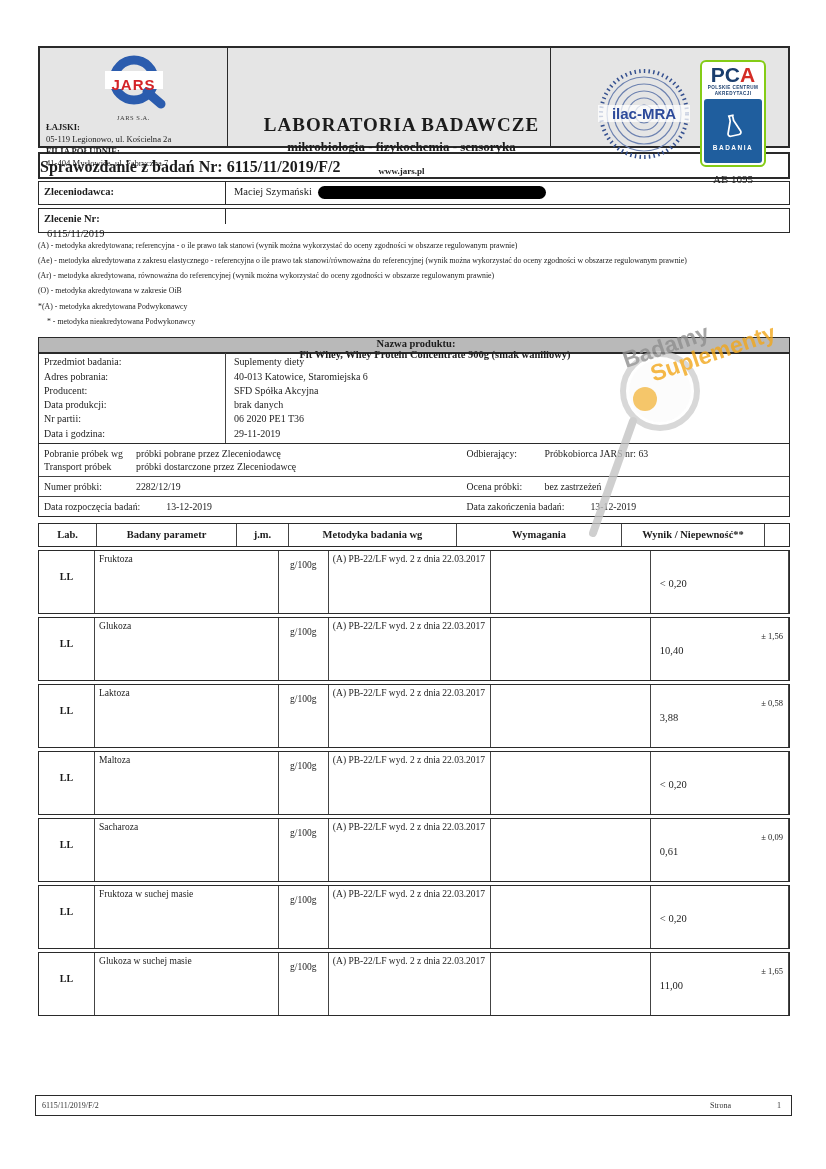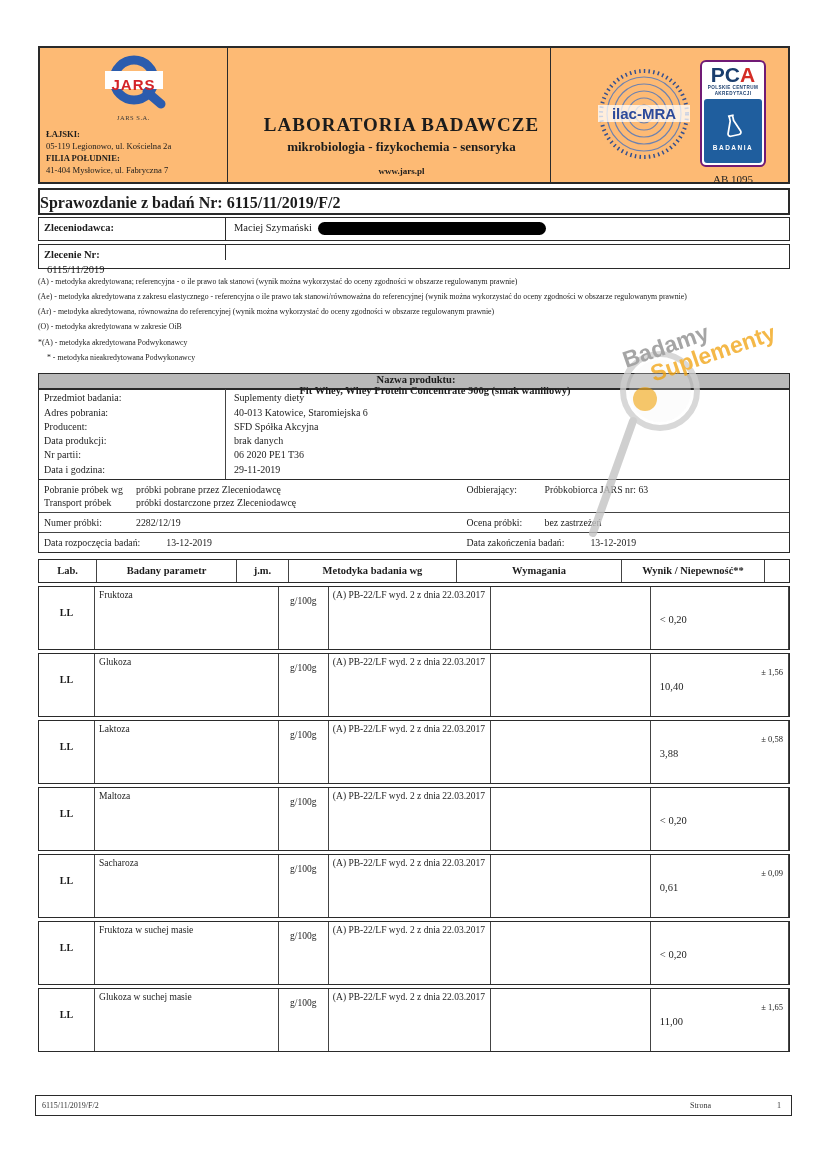--- a/index.html
+++ b/index.html
@@ -1,40 +1,40 @@
 <!DOCTYPE html>
 <html><head>
 <meta charset="utf-8">
 <style>
   html,body{margin:0;padding:0;background:#ffffff;}
   .page{position:relative;width:826px;height:1169px;background:#fff;overflow:hidden;
         font-family:"Liberation Serif","DejaVu Serif",serif;color:#1c1c1c;}
   .content{position:absolute;left:38px;top:0;width:752px;}
 
   
-  .header-box{margin-top:46px;display:flex;border:2px solid #2a2a2a;height:138px;box-sizing:border-box;background:#fdba74;gap:25px;}
+  .header-box{margin-top:46px;display:flex;border:2px solid #2a2a2a;height:102px;box-sizing:border-box;background:#e5e5e5;gap:25px;}
   .h-col1{width:188px;border-right:1.5px solid #2a2a2a;box-sizing:border-box;display:flex;flex-direction:column;}
   .jars-logo{position:relative;width:66px;height:58px;margin:7px auto 0 auto;}
   .jars-text{position:absolute;left:0;top:21px;width:66px;text-align:center;
              font-family:"Liberation Sans",sans-serif;font-weight:bold;font-size:15px;
              letter-spacing:1px;color:#d42328;}
   .jars-caption{text-align:center;font-size:6.5px;color:#3a3a3a;letter-spacing:.5px;margin-top:1px;}
   .addr{margin:auto 0 6px 6px;font-size:8.6px;line-height:1.4;}
   .addr-label{font-weight:bold;}
   .h-col2{flex:1;border-right:1.5px solid #2a2a2a;box-sizing:border-box;text-align:center;padding-top:66px;}
   .lab-title{font-size:19px;font-weight:bold;letter-spacing:1px;}
   .lab-sub{font-size:13px;font-weight:bold;margin-top:3px;}
   .lab-www{font-size:9px;font-weight:bold;margin-top:11px;}
   .h-col3{width:212px;display:flex;align-items:flex-start;justify-content:center;gap:10px;padding-top:12px;box-sizing:border-box;}
   .ilac{position:relative;width:92px;height:92px;margin-top:8px;}
   .ilac-label{position:absolute;left:0;top:37px;width:92px;text-align:center;
               font-family:"Liberation Sans",sans-serif;font-weight:bold;font-size:15px;color:#2d4a9a;
               background:rgba(255,255,255,.75);}
   .pca-wrap{text-align:center;}
-  .pca-badge{width:66px;border:2px solid #701a75;border-radius:6px;background:#fff;padding:3px 2px 2px 2px;box-sizing:border-box;}
+  .pca-badge{width:66px;border:2px solid #84cc16;border-radius:6px;background:#fff;padding:3px 2px 2px 2px;box-sizing:border-box;}
   .pca-word{font-family:"Liberation Sans",sans-serif;font-weight:bold;font-size:21px;line-height:20px;}
   .pca-word .pc{color:#1a3e6e;}
   .pca-word .a{color:#d42d26;}
   .pca-sub{font-family:"Liberation Sans",sans-serif;font-size:4.6px;font-weight:bold;color:#1a3e6e;letter-spacing:.4px;line-height:1.25;}
   .pca-blue{margin-top:3px;background:#1f5e9e;border-radius:3px;height:64px;display:flex;flex-direction:column;
             align-items:center;justify-content:center;gap:4px;}
   .pca-badania{font-family:"Liberation Sans",sans-serif;font-size:6.5px;font-weight:bold;color:#fff;letter-spacing:1.5px;}
   .ab-number{font-size:11px;margin-top:6px;color:#222;}
 
   
@@ -96,21 +96,21 @@
   .cell-unit{text-align:center;padding-top:9px;margin-left:48px;}
   .cell-method{padding:3px 4px;}
   .cell-result{position:relative;}
   .res-val{position:absolute;left:9px;top:27px;font-size:10.5px;}
   .res-unc{position:absolute;right:5px;top:13px;font-size:8.5px;}
 
   
   .footer-box{position:absolute;left:35px;top:1095px;width:757px;height:21px;border:1.5px solid #2a2a2a;
               box-sizing:border-box;display:flex;align-items:center;font-size:8px;color:#333;}
   .f-ref{padding-left:6px;}
-  .f-strona{margin-left:auto;margin-right:66px;}
+  .f-strona{margin-left:auto;margin-right:46px;}
   .f-page{margin-right:10px;}
 </style>
 </head>
 <body>
 
 <div class="page">
   <div class="content">
 
     <div class="header-box">
       <div class="h-col1">

